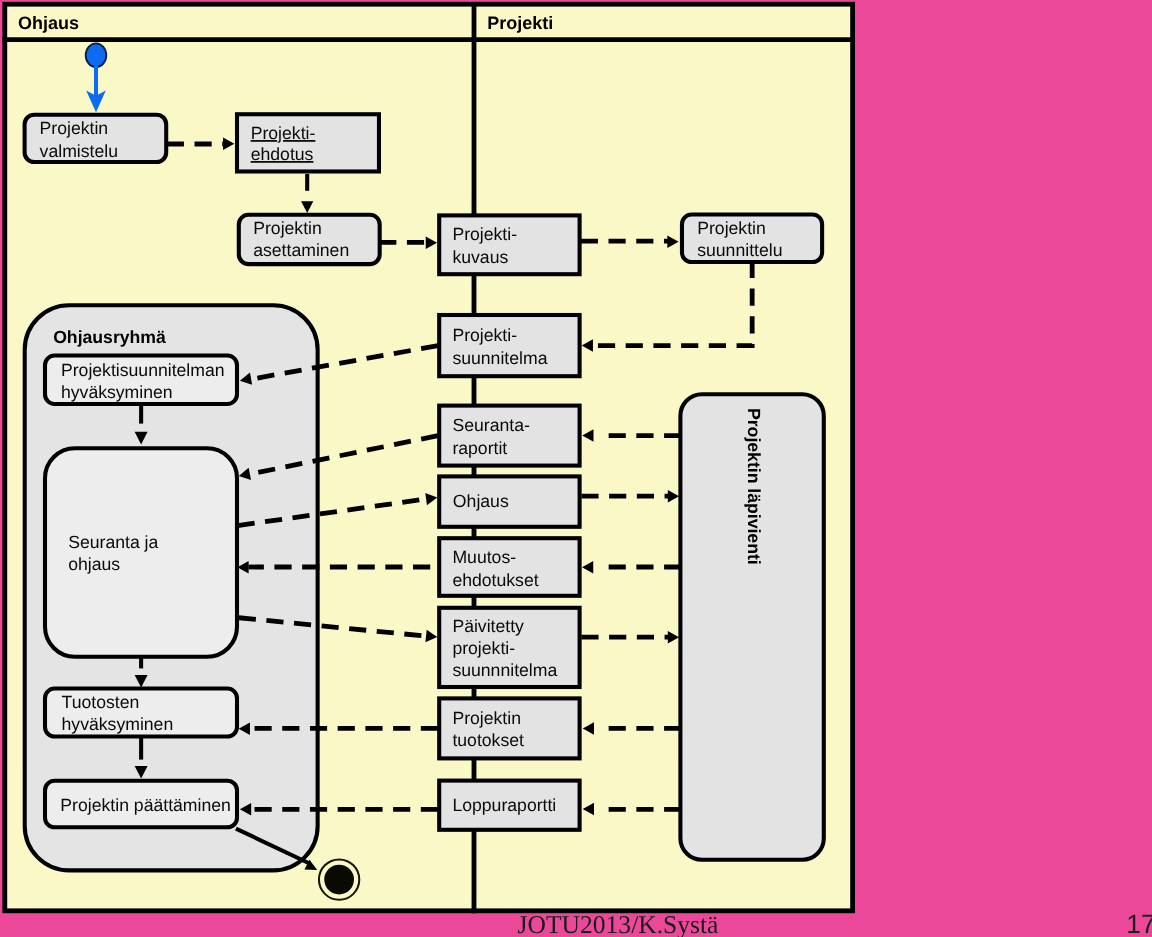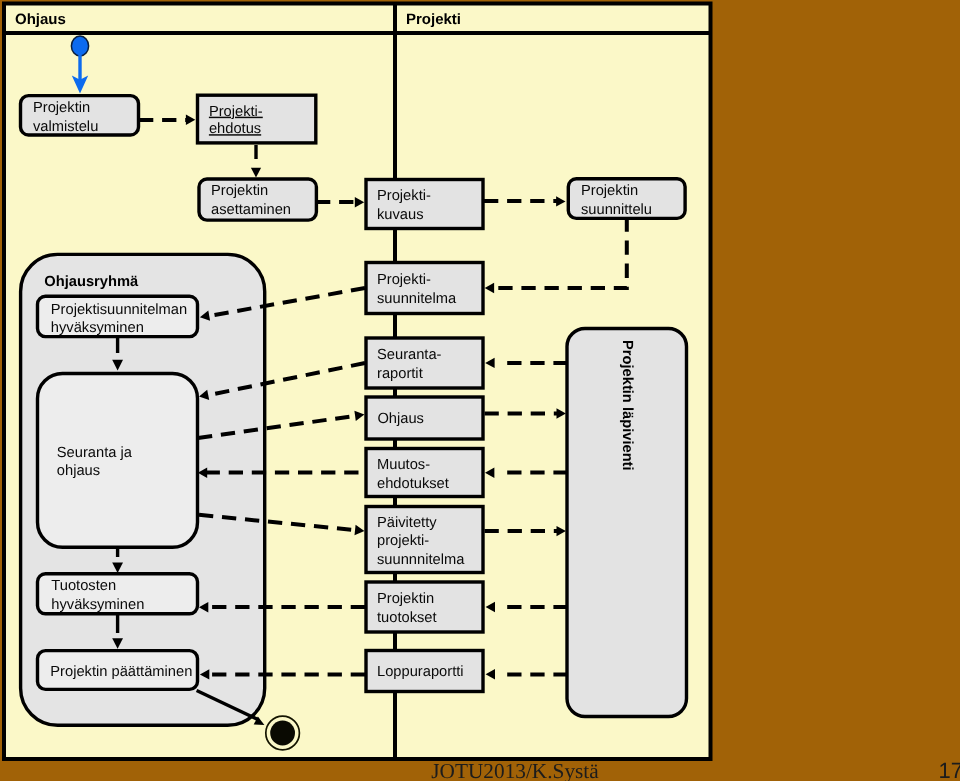--- a/index.html
+++ b/index.html
@@ -1,20 +1,20 @@
 <!DOCTYPE html>
 <html><head>
 <meta charset="utf-8">
 <title>Projektin ohjaus ja läpivienti</title>
 <style>
   html,body{margin:0;padding:0;background:#ffffff;-webkit-font-smoothing:antialiased;}
   *{text-rendering:geometricPrecision;}
   body{width:960px;height:781px;overflow:hidden;
        font-family:"Liberation Sans",sans-serif;color:#000;}
-  .page{position:relative;width:960px;height:781px;background:#a16207;}
+  .page{position:relative;width:960px;height:781px;background:#ec4899;}
   svg.diagram{position:absolute;left:0;top:0;display:block;}
 
   .lane-bg{fill:#FBF8C8;stroke:#000;stroke-width:4;}
   .lane-sep{stroke:#000;stroke-width:4;}
   .lane-title{font-size:15px;font-weight:bold;fill:#000;}
 
   .art-rect{fill:#E3E3E3;stroke:#000;stroke-width:3.4;}
   .act-rect{fill:#E3E3E3;stroke:#000;stroke-width:3.4;}
   .group-rect{fill:#E4E4E4;stroke:#000;stroke-width:3.4;}
   .inner-rect{fill:#EDEDED;stroke:#000;stroke-width:3.4;}

